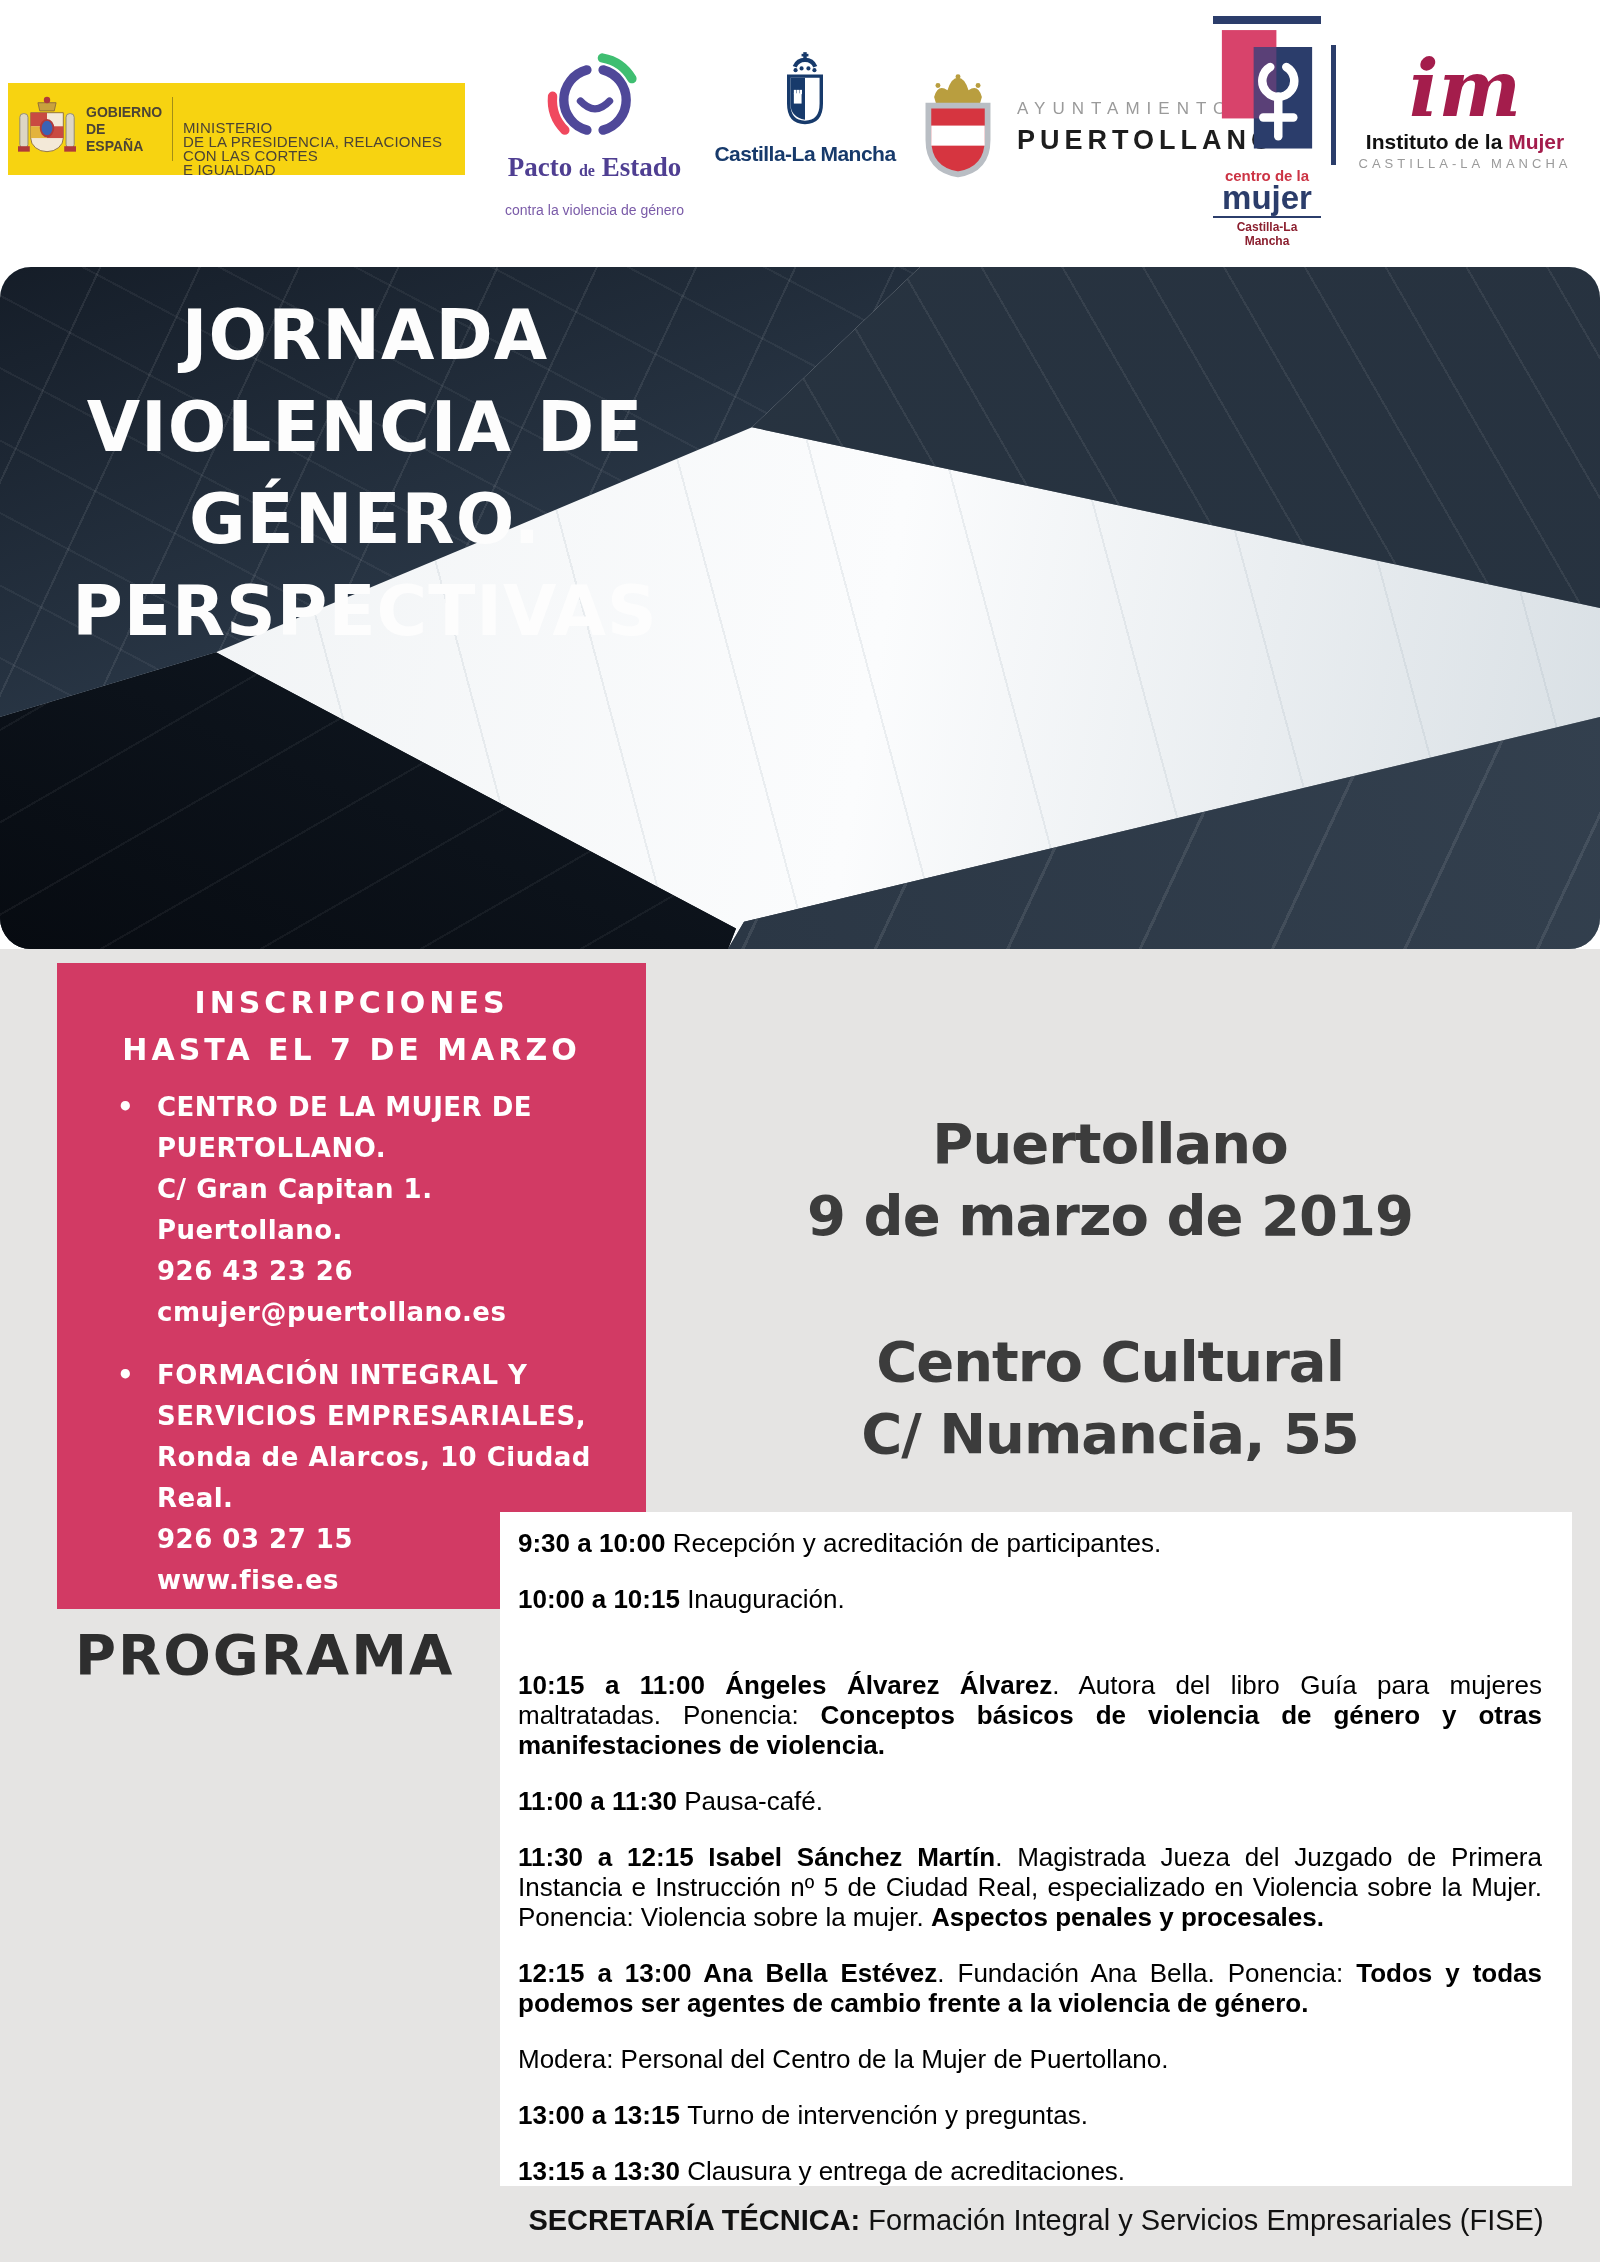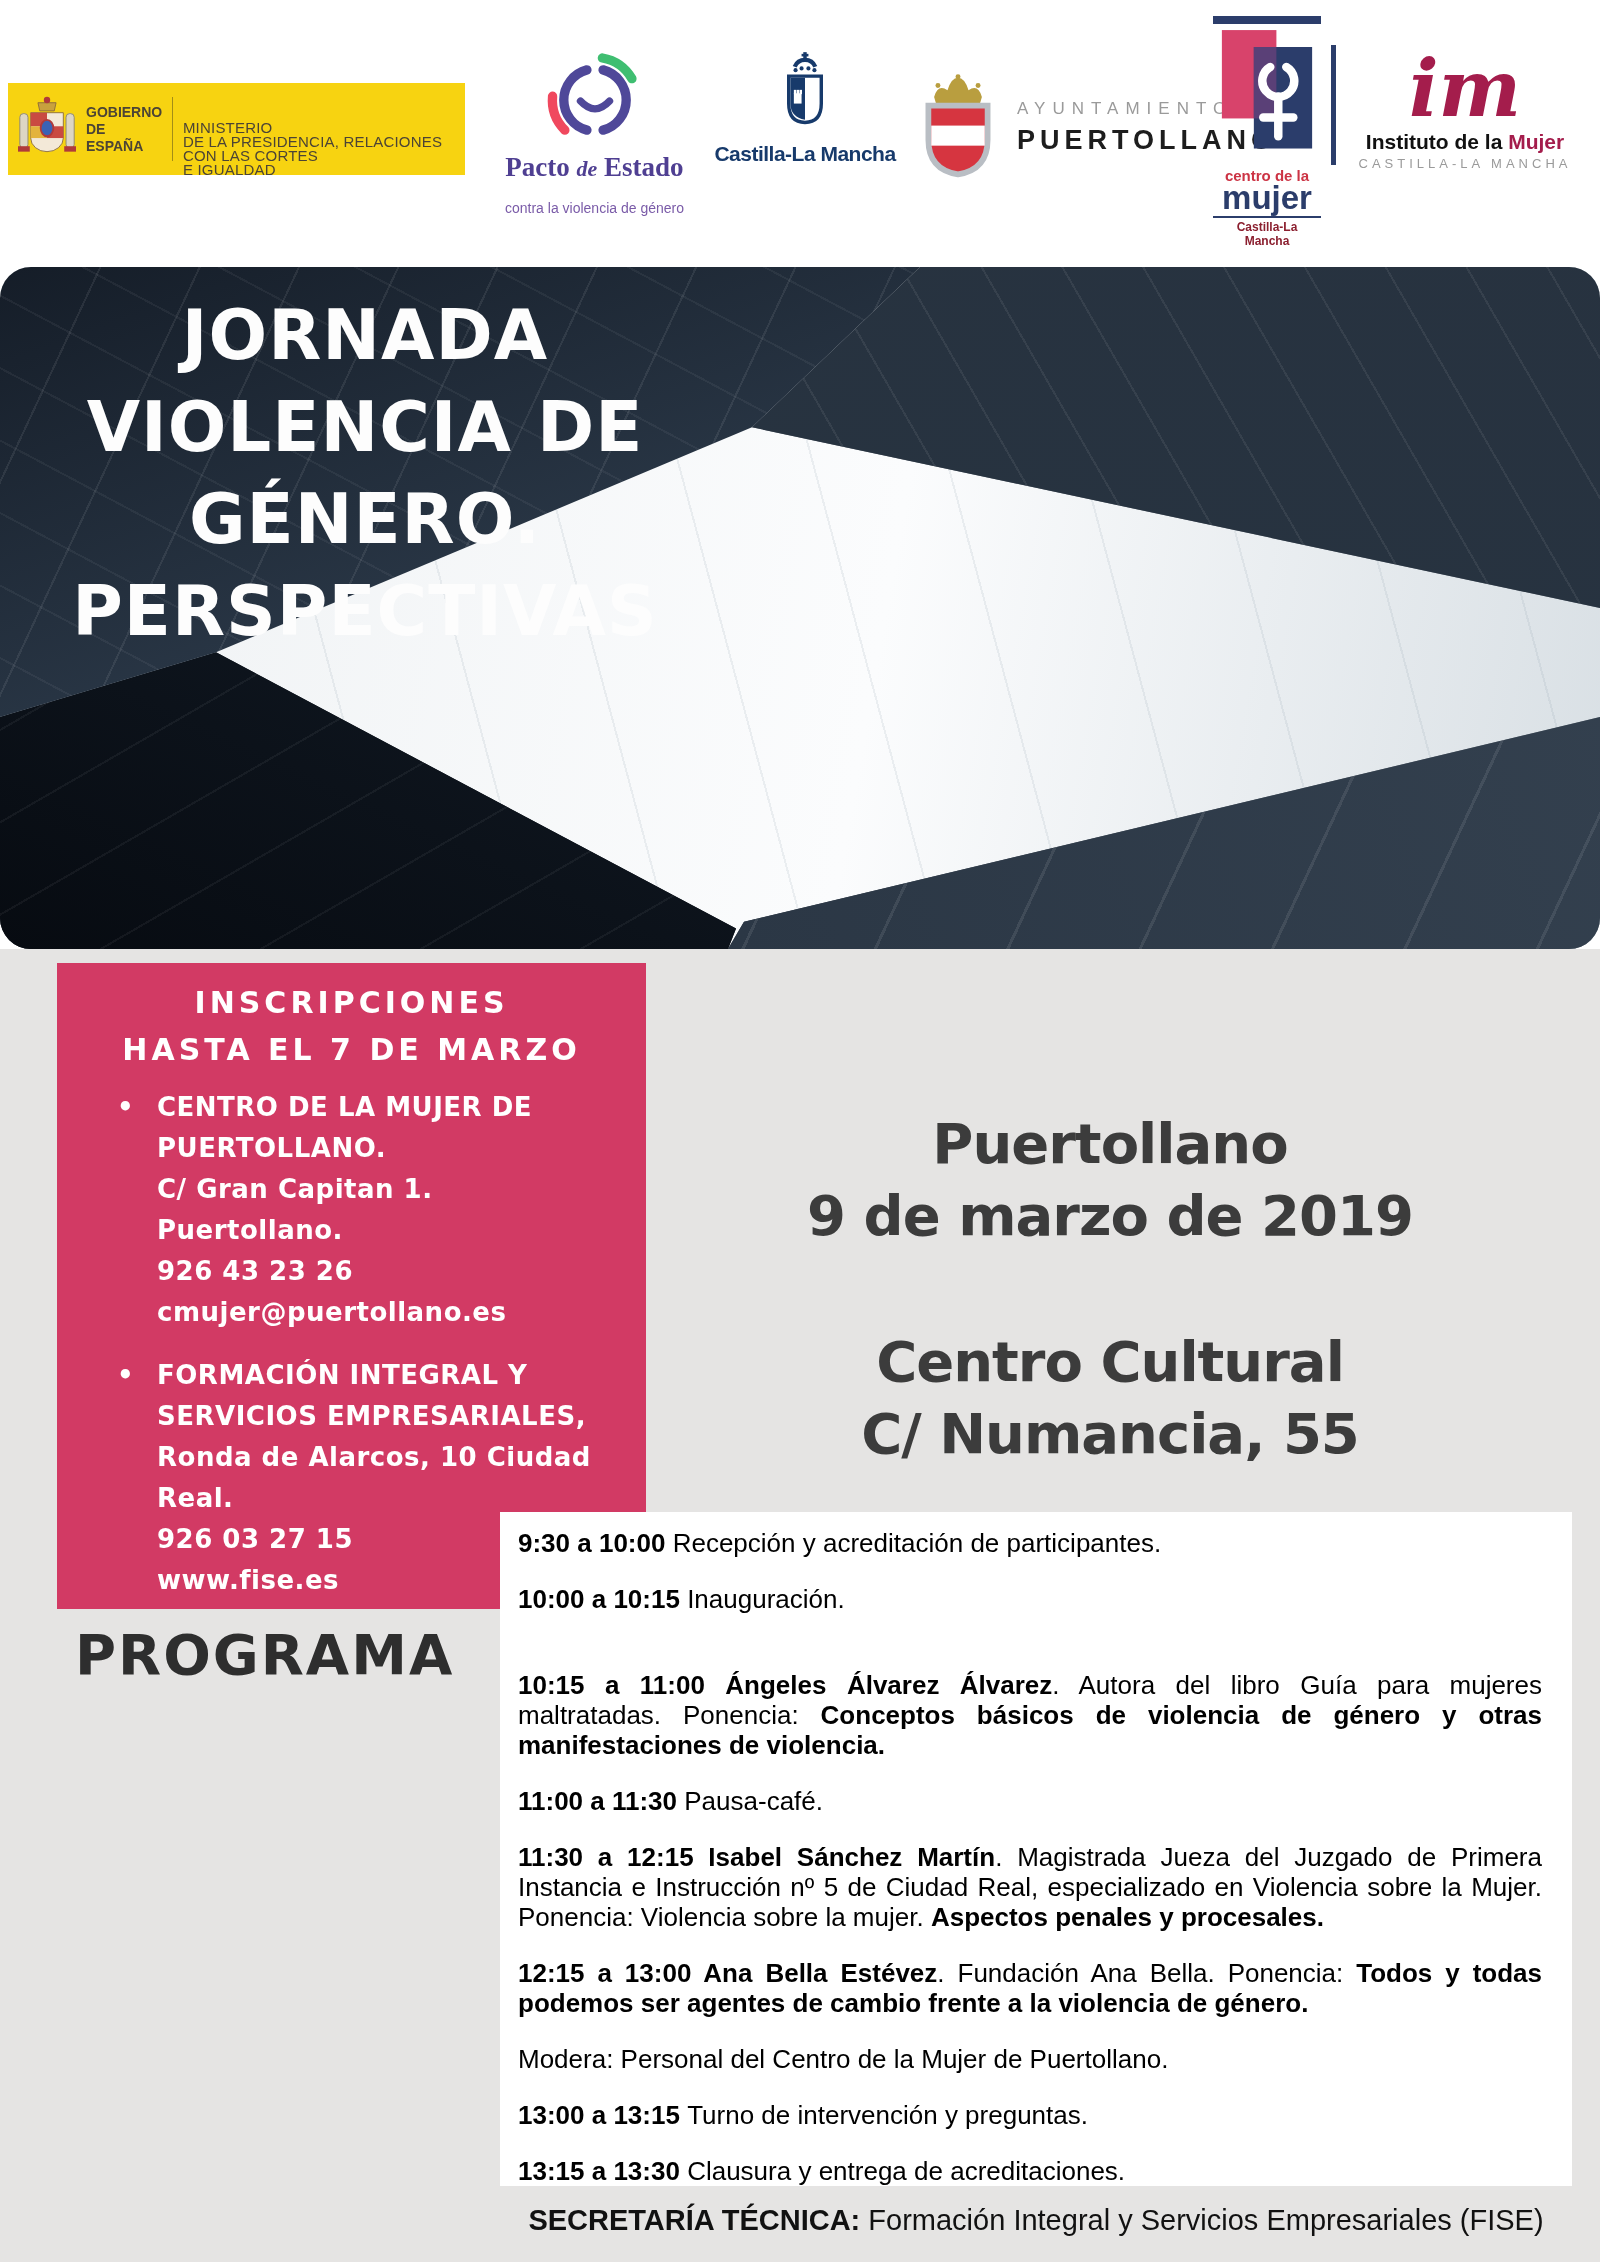--- a/index.html
+++ b/index.html
@@ -8,21 +8,21 @@
   .abs{position:absolute;}
 
   
   .gob-box{left:8px;top:83px;width:457px;height:92px;background:#f7d311;display:flex;align-items:center;gap:10px;padding:10px 10px;box-sizing:border-box;}
   .gob-name{font-weight:bold;font-size:14px;line-height:17px;color:#4c4435;white-space:pre-line;}
   .gob-div{width:1px;height:64px;background:rgba(60,55,30,.45);}
   .gob-min{font-size:15px;line-height:14px;color:#4c4435;white-space:pre-line;letter-spacing:.2px;margin-top:40px;}
 
   .pacto{left:487px;top:48px;width:215px;text-align:center;}
   .pacto-line1{font-family:"Liberation Serif",serif;font-weight:bold;color:#4f3f92;font-size:27px;line-height:27px;margin-top:2px;}
-  .pacto-line1 .de{font-size:22px;font-style:italic;}
+  .pacto-line1 .de{font-size:16px;}
   .pacto-line2{font-size:14px;color:#7a5ba8;margin-top:18px;}
 
   .clm{left:705px;top:52px;width:200px;text-align:center;}
   .clm-label{font-weight:bold;font-size:21px;color:#173a6b;margin-top:4px;letter-spacing:-.5px;}
 
   .ayto{left:915px;top:74px;display:flex;align-items:center;gap:16px;}
   .ayto-l1{font-size:17px;letter-spacing:7px;color:#9a9a9a;}
   .ayto-l2{font-size:27px;letter-spacing:5px;color:#1d1d1d;font-weight:bold;margin-top:6px;}
 
   .centro{left:1213px;top:16px;width:108px;text-align:center;}

